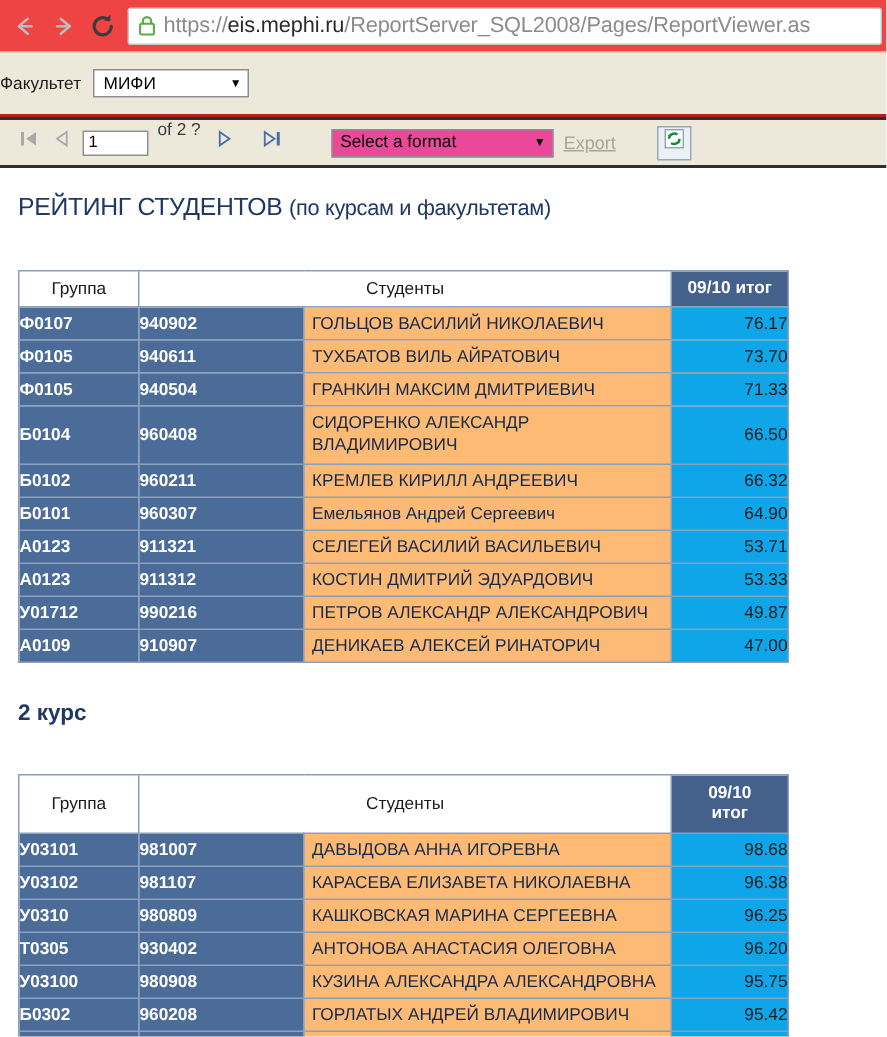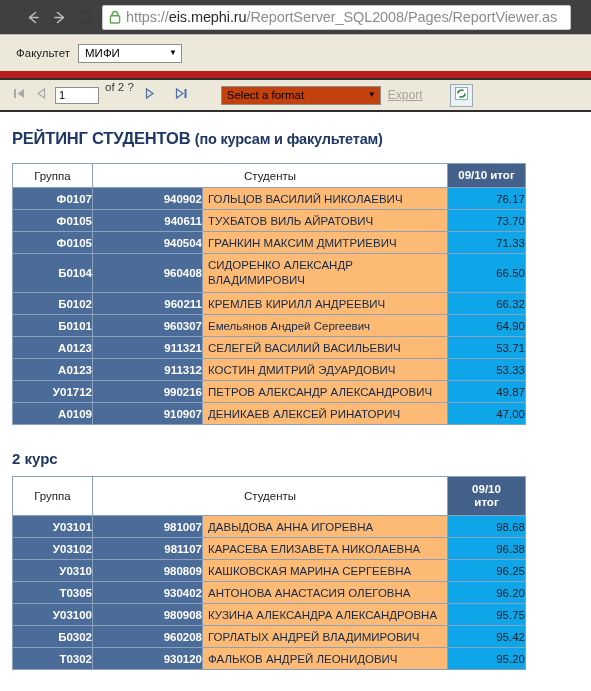--- a/index.html
+++ b/index.html
@@ -11,25 +11,25 @@
     height: 691px;
     overflow: hidden;
     background: #ffffff;
     font-family: "Liberation Sans", "DejaVu Sans", sans-serif;
     -webkit-font-smoothing: antialiased;
   }
 
   
   .browser-chrome {
     height: 35px;
-    background: #404040;
+    background: #ef4444;
     border-bottom: 1px solid #b9b9b9;
     display: flex;
     align-items: center;
-    padding: 0 20px;
+    padding: 0 3px;
     box-sizing: border-box;
   }
   .nav-btn {
     width: 26px;
     height: 26px;
     display: flex;
     align-items: center;
     justify-content: center;
     flex: 0 0 auto;
   }
@@ -61,22 +61,21 @@
     letter-spacing: -0.1px;
   }
   .url-text .host { color: #2b2b2b; }
 
   
   .param-bar {
     background: #ece9da;
     height: 43px;
     display: flex;
     align-items: center;
-    padding-left: 16px;
-    border-bottom: 7px solid #b91c1c;
+    border-bottom: 2px solid #b91c1c;
     box-sizing: border-box;
   }
   .param-label {
     font-size: 11.5px;
     color: #1b1b1b;
     margin-right: 8px;
   }
   .param-select {
     width: 104px;
     height: 19px;
@@ -132,23 +131,23 @@
     align-items: center;
     font-family: "Liberation Sans", sans-serif;
   }
   .page-of {
     font-size: 11.5px;
     color: #3a3a3a;
     margin: 0 5px 16px 3px;
     white-space: nowrap;
   }
   .format-select {
-    width: 160px;
+    width: 148px;
     height: 19px;
-    background: #c2410c;
+    background: #ec4899;
     border: 1px solid #8e8e8e;
     display: flex;
     align-items: center;
     justify-content: space-between;
     padding: 0 4px 0 5px;
     font-size: 11.5px;
     color: #000;
     box-sizing: border-box;
     margin-left: 28px;
   }
@@ -170,36 +169,37 @@
     box-sizing: border-box;
   }
 
   
   .report-body {
     padding: 0 0 0 12px;
     background: #ffffff;
   }
   .report-title {
     font-size: 16.5px;
-    font-weight: bold;
+    font-weight: normal;
     color: #1f3864;
-    margin: 17px 0 15px 0;
+    margin: 17px 0 0 0;
     letter-spacing: -0.2px;
   }
   .report-title .sub { font-size: 14.5px; }
   .course-title {
     font-size: 15px;
     font-weight: bold;
     color: #1f3864;
     margin: 25px 0 9px 0;
   }
   .rpt-table {
     border-collapse: collapse;
     width: 513px;
     table-layout: fixed;
+    margin-top: 32px;
   }
   .rpt-table th, .rpt-table td {
     border: 1px solid #8aa0bd;
     padding: 0;
     font-size: 11.5px;
   }
   th.h-group, th.h-students {
     background: #ffffff;
     color: #1b1b1b;
     font-weight: normal;
@@ -216,21 +216,21 @@
   }
   col.c-group { width: 80px; }
   col.c-code  { width: 110px; }
   col.c-name  { width: 245px; }
   col.c-total { width: 78px; }
 
   td.c-grp, td.c-cod {
     background: #4b6c99;
     color: #ffffff;
     font-weight: bold;
-    text-align: right;
+    text-align: left;
     height: 21px;
   }
   td.c-nam {
     background: #fdba74;
     color: #15294a;
     padding-left: 5px;
     height: 21px;
   }
   td.c-tot {
     background: #0ea5e9;

